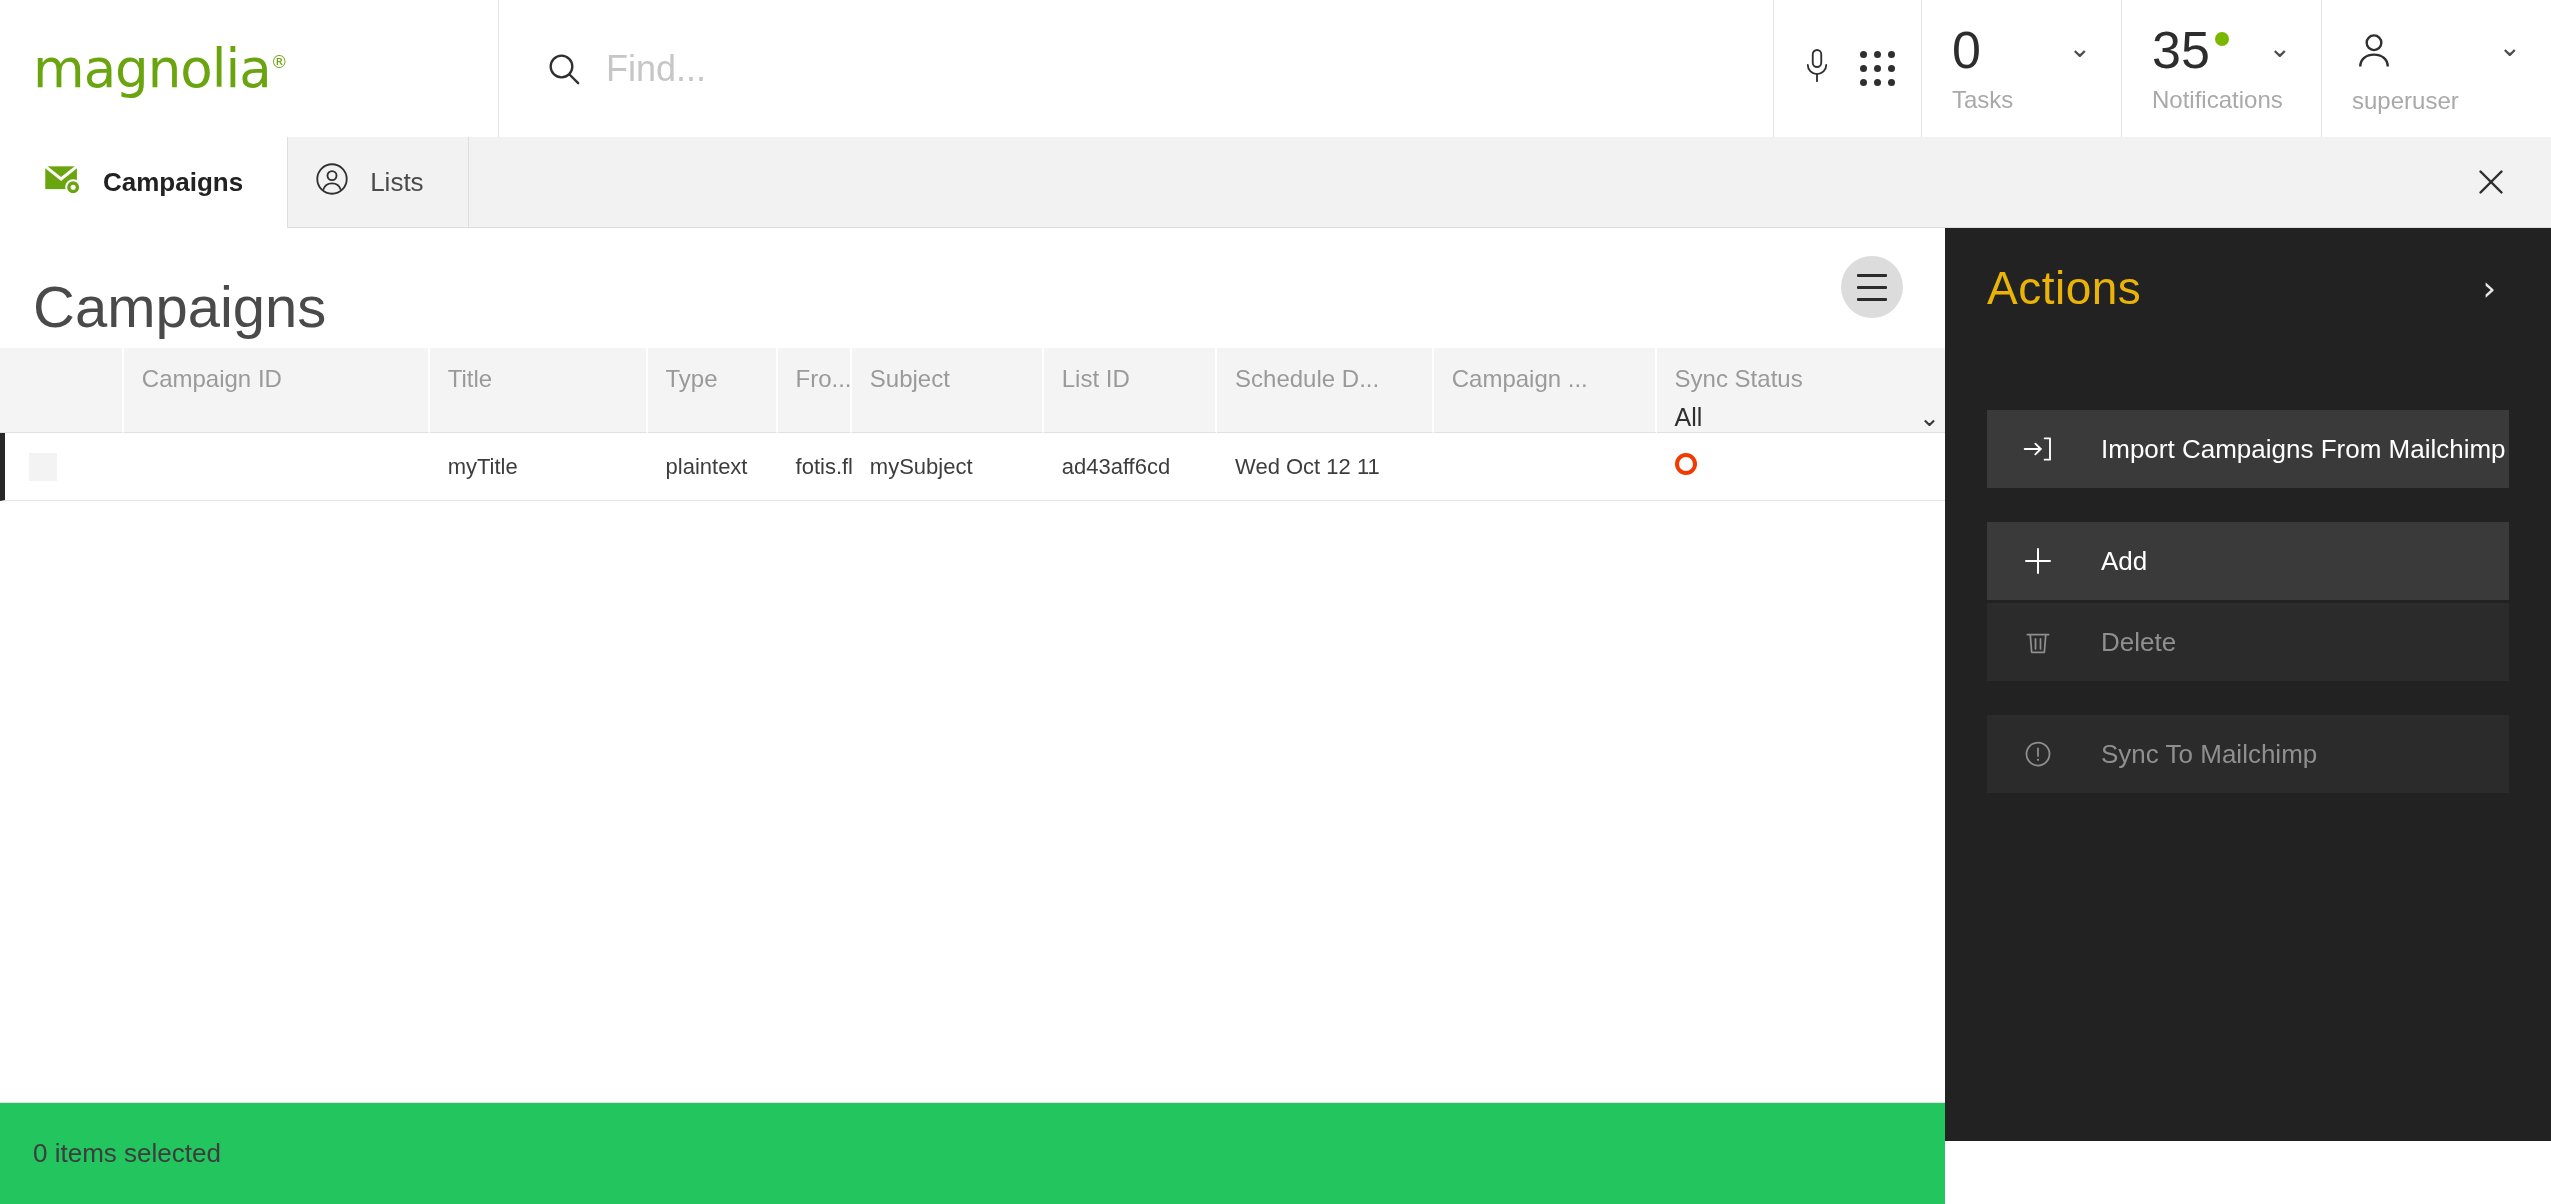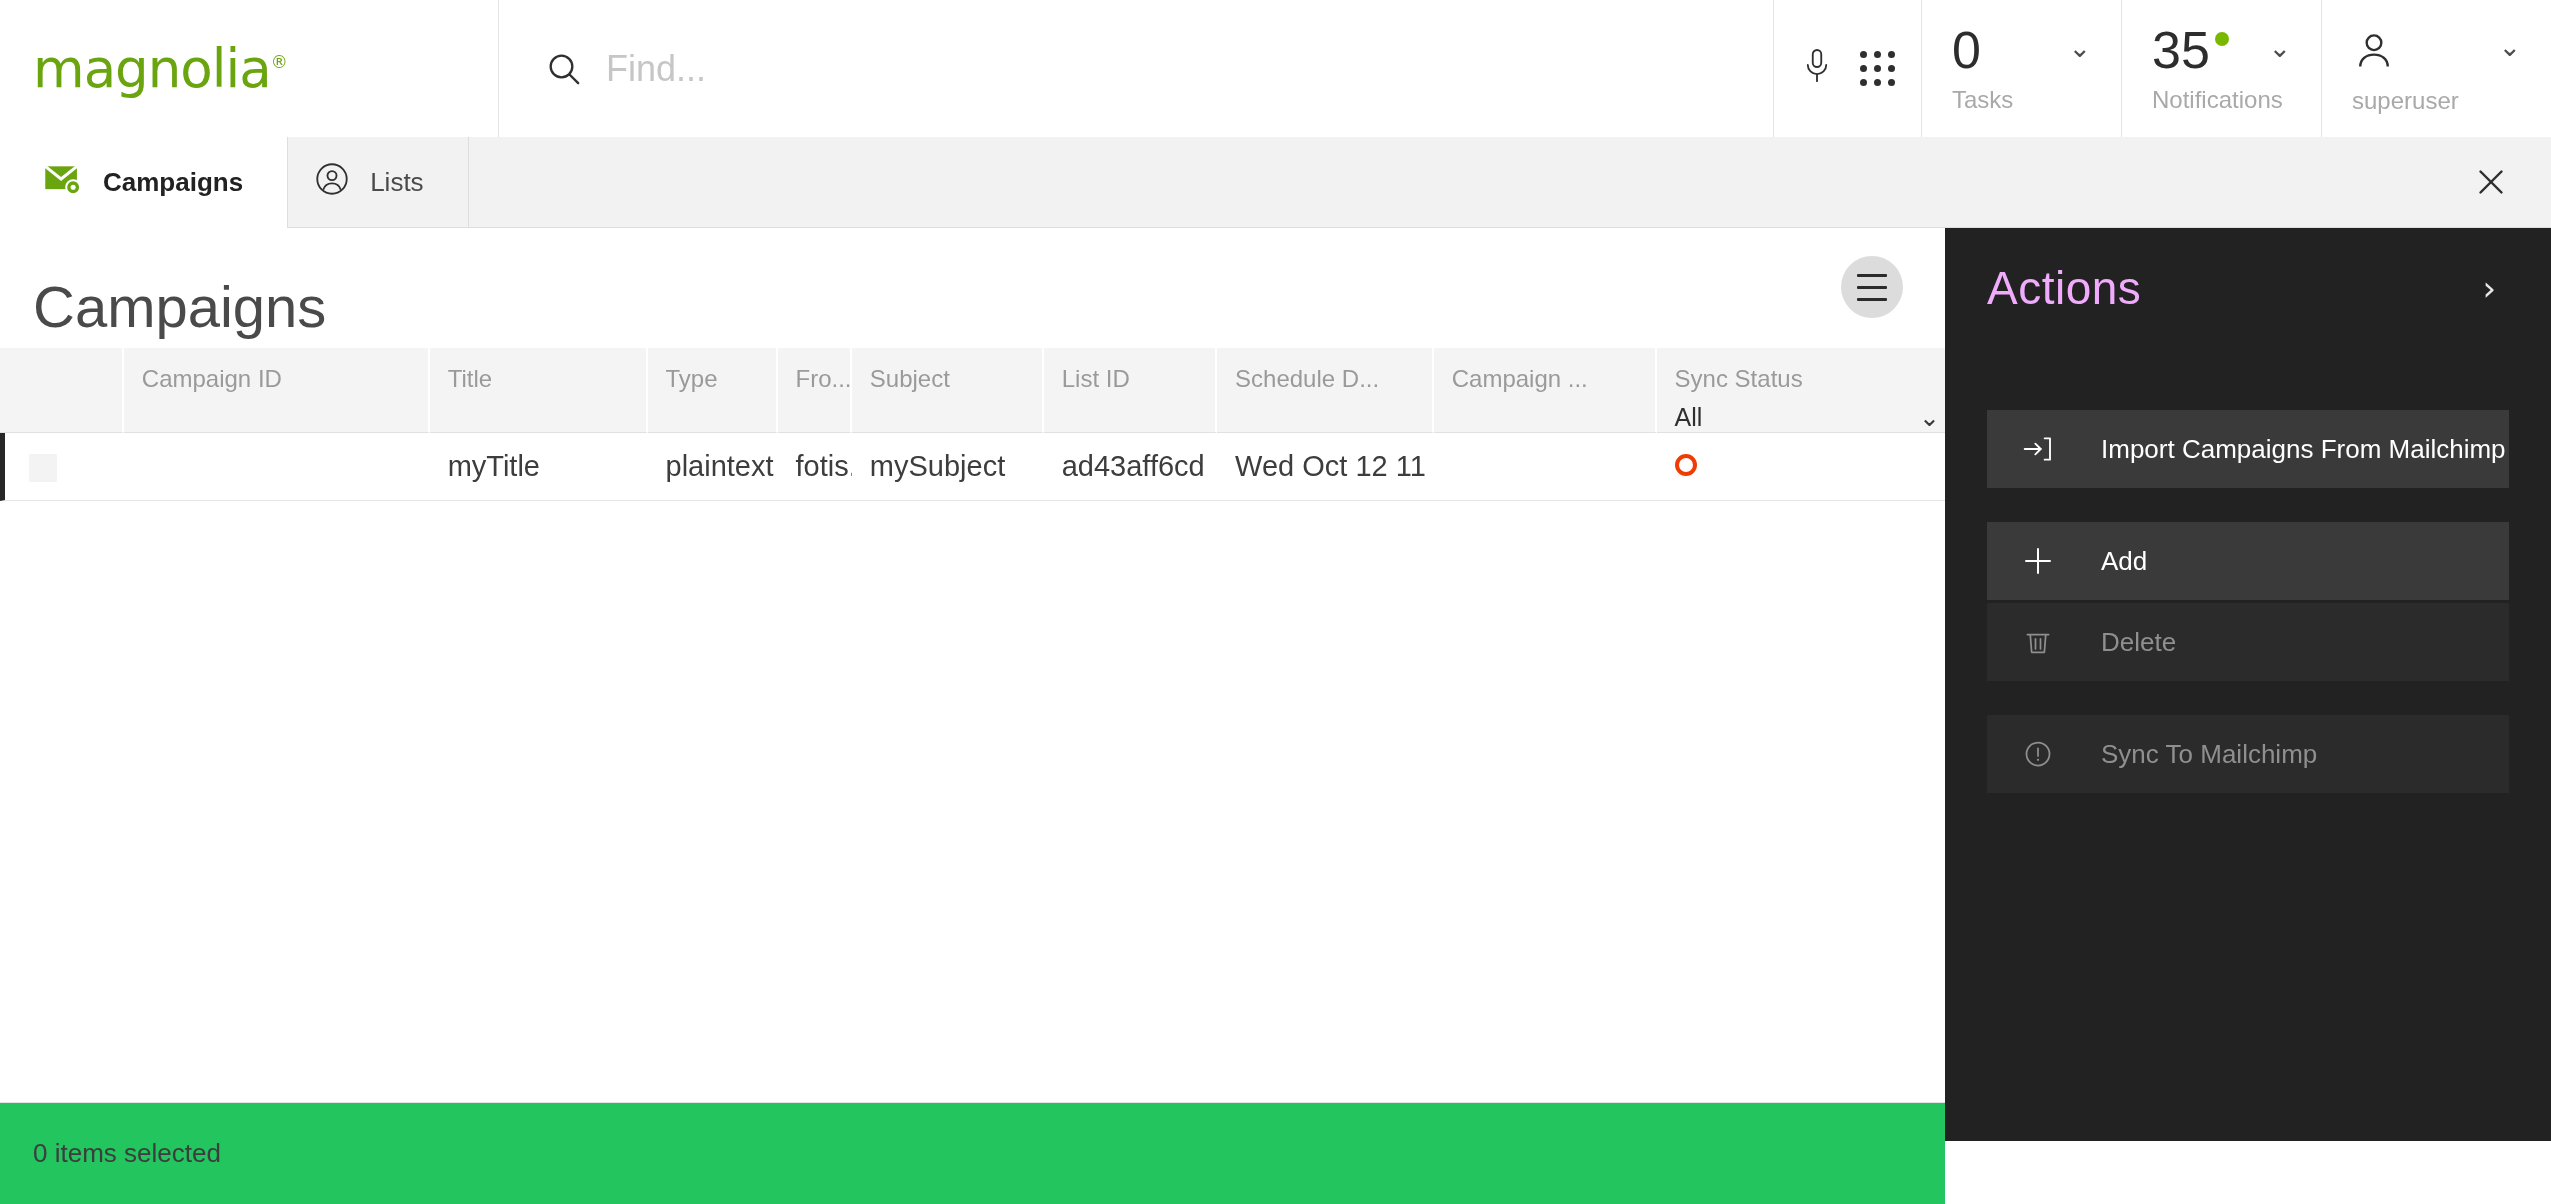--- a/index.html
+++ b/index.html
@@ -254,21 +254,21 @@
     color: #2f2f2f;
   }
   .filter-chev {
     font-size: 25px;
     color: #3a3a3a;
     font-family: "DejaVu Sans", sans-serif;
     line-height: 1;
   }
   table.grid tbody td {
     height: 68px;
-    font-size: 29px;
+    font-size: 22px;
     color: #3d3d3d;
     padding-left: 18px;
     border-bottom: 1px solid #e6e6e6;
     white-space: nowrap;
     overflow: hidden;
     background: #ffffff;
     vertical-align: middle;
   }
   tbody tr td:first-child {
     border-left: 5px solid #272727;
@@ -315,21 +315,21 @@
   }
   .actions-head {
     height: 120px;
     display: flex;
     align-items: center;
     justify-content: space-between;
     padding: 0 55px 0 42px;
   }
   .actions-title {
     font-size: 46px;
-    color: #f0abfc;
+    color: #eab308;
     font-weight: 300;
     letter-spacing: .5px;
     font-family: "Liberation Sans", sans-serif;
     text-align: right;
   }
   .actions-chev {
     font-size: 34px;
     color: #e8e8e8;
     font-family: "DejaVu Sans", sans-serif;
     line-height: 1;

